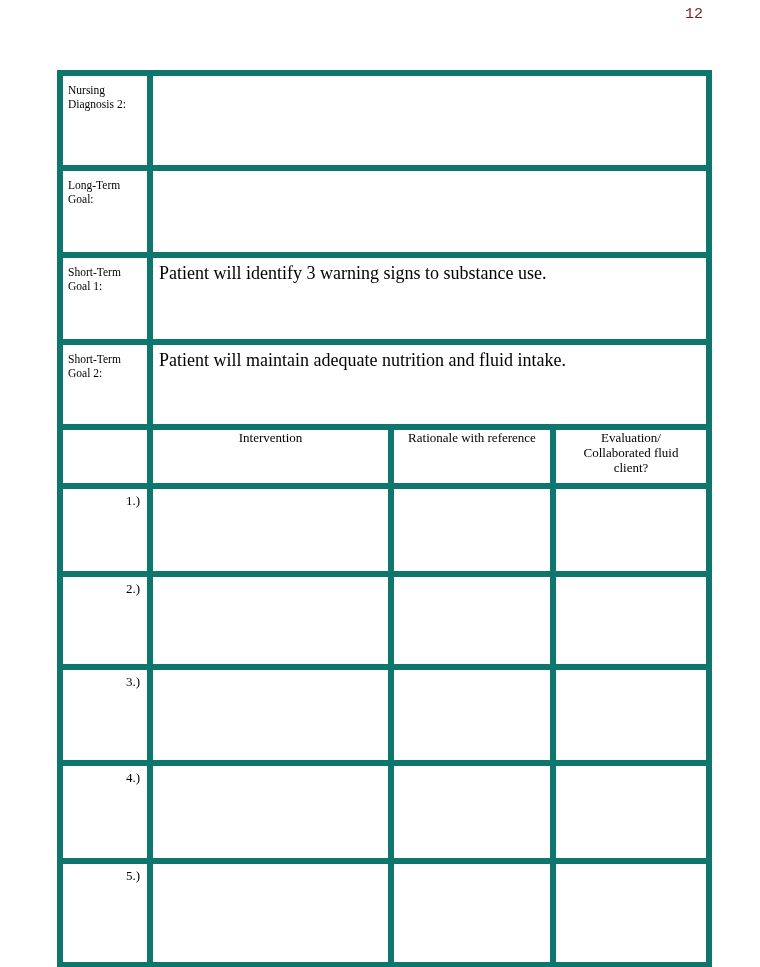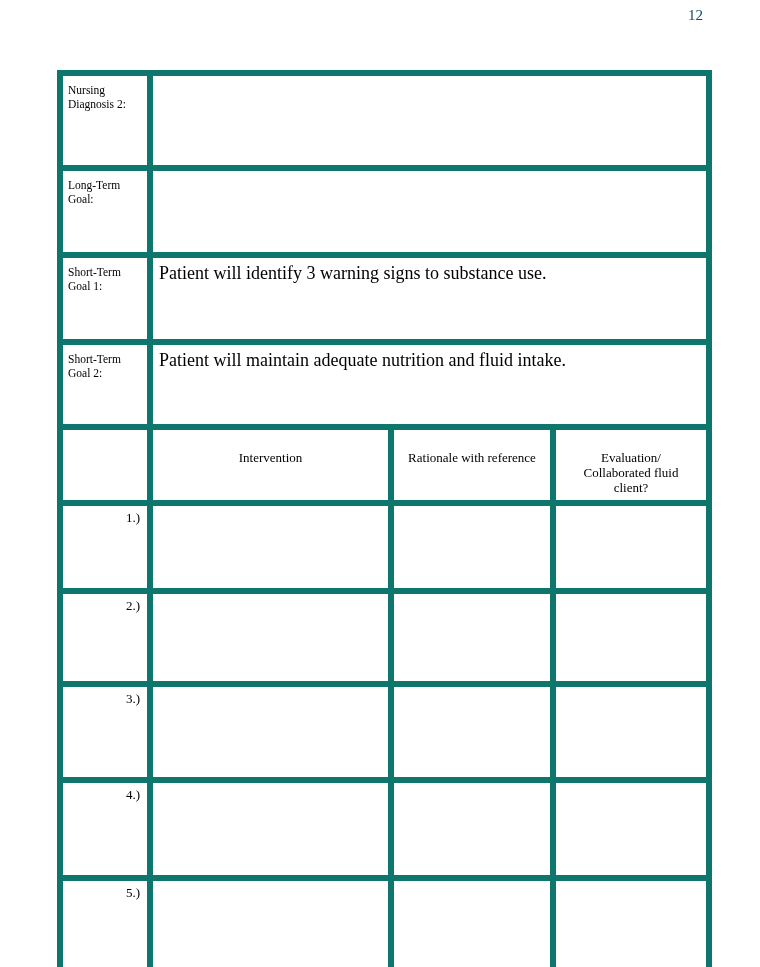--- a/index.html
+++ b/index.html
@@ -69,21 +69,20 @@
   .row-st2      td { height: 79px; }
 
   
   .row-header td { height: 53px; vertical-align: bottom; }
   .hdr-cell {
     display: block;
     text-align: center;
     font-size: 13px;
     line-height: 15px;
     padding-bottom: 6px;
-    margin-top: 20px;
   }
   .hdr-cell.mid { padding-bottom: 13px; }
   .hdr-cell.multi { padding-bottom: 5px; }
 
   
   .num-cell {
     display: block;
     text-align: right;
     font-size: 13px;
     line-height: 15px;
@@ -93,21 +92,21 @@
   .row-n2 td { height: 87px; }
   .row-n3 td { height: 90px; }
   .row-n4 td { height: 92px; }
   .row-n5 td { height: 98px; }
 
   .empty-cell { display: block; min-height: 1px; }
 </style>
 </head>
 <body>
 
-<div id="page-number" style="color: #0c4a6e;">12</div>
+<div id="page-number" style="color: #7f1d1d; font-family: Liberation Mono, monospace;">12</div>
 
 <table id="care-plan-table">
   <colgroup>
     <col class="col-label">
     <col class="col-inter">
     <col class="col-rat">
     <col class="col-eval">
   </colgroup>
   <tbody>
 

